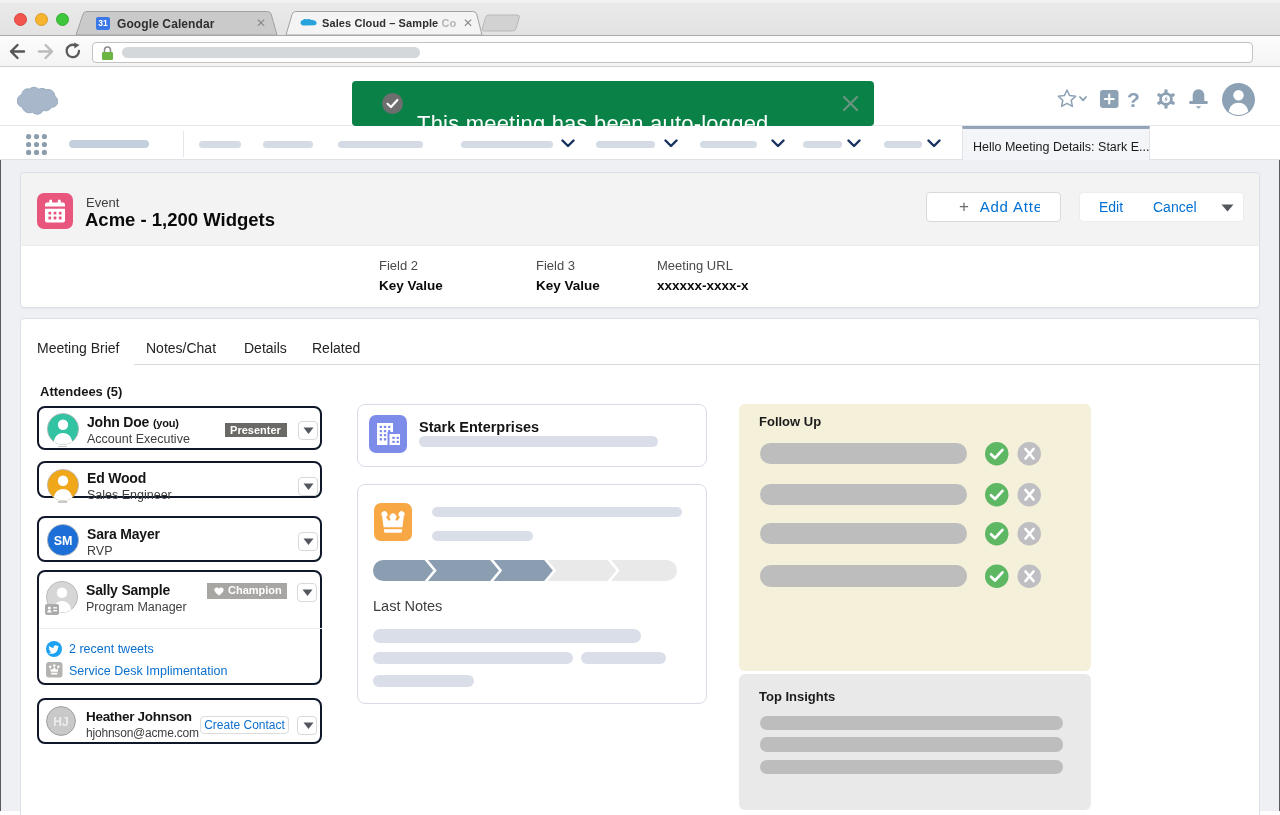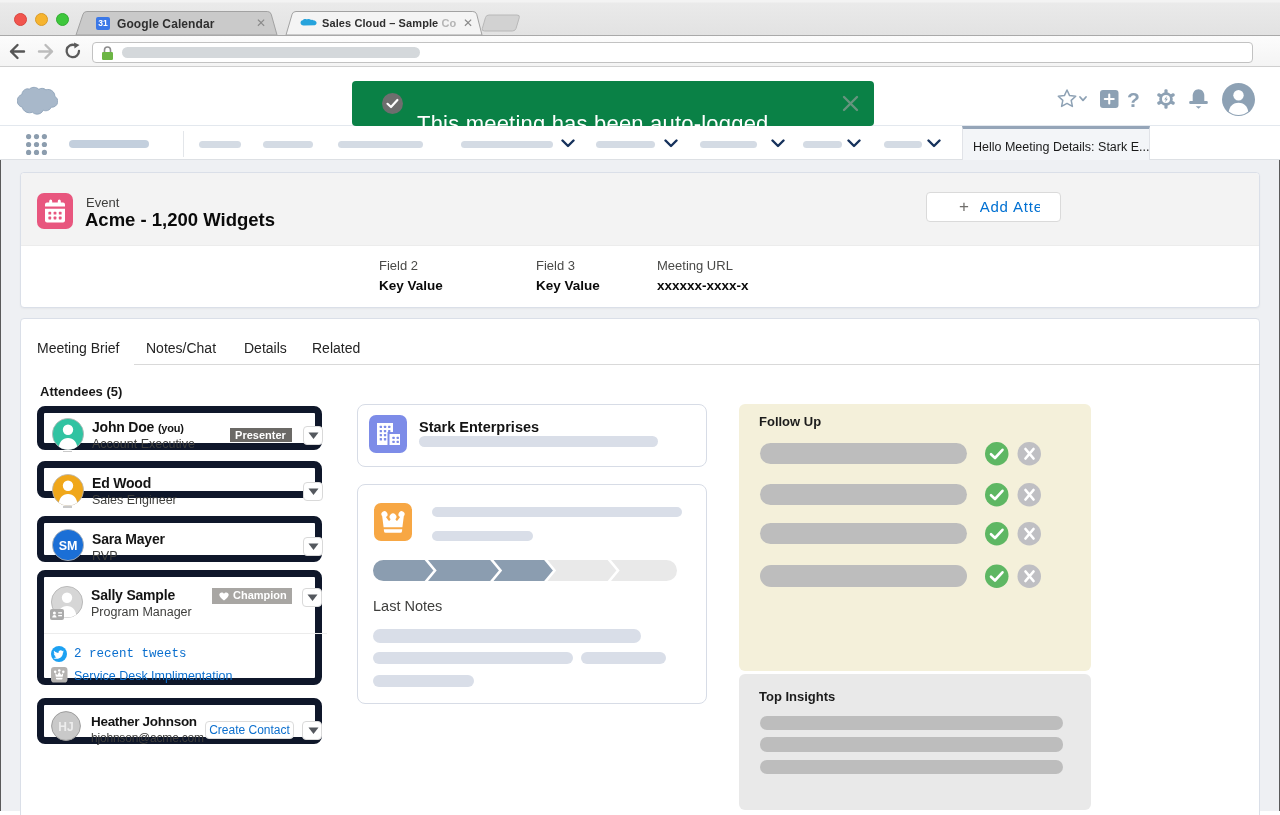--- a/index.html
+++ b/index.html
@@ -38,21 +38,21 @@
   .flabel { font-size:13px; color:#4a4a48; }
   .fvalue { font-size:13.5px; font-weight:bold; color:#0a0a0a; margin-top:4.5px; }
   .btn { background:#fff; border:1px solid #dadada; border-radius:4px; font-size:14px; color:#0070d2; }
 
   
   #maincard { left:20px; top:318px; width:1240px; height:520px; background:#fff;
     border:1px solid #dadfe8; border-radius:4px 4px 0 0; }
   .tabnm { font-size:14px; color:#242424; }
 
   
-  .acard { position:absolute; left:37px; width:285px; background:#fff; border:7px solid #0f172a; border-radius:8px; }
+  .acard { position:absolute; left:37px; width:285px; background:#fff; border:2px solid #0f172a; border-radius:8px; }
   .aname { font-size:14px; font-weight:bold; color:#141414; white-space:nowrap; letter-spacing:-0.2px; }
   .asub  { font-size:12.5px; color:#3e3e3c; }
   .ddbtn { position:absolute; width:20px; height:19px; background:#fff; border:1px solid #d9d9d9; border-radius:4px; }
   .ddbtn svg { position:absolute; left:4.5px; top:5px; }
   .pill { position:absolute; color:#fff; font-weight:bold; border-radius:0; }
   .glink { font-size:12.5px; color:#0b6fce; }
 
   
   .mcard { position:absolute; left:357px; width:350px; background:#fff; border:1px solid #d7dce6; border-radius:8px; }
   .gbar { position:absolute; background:#d9deE8; border-radius:6px; }
@@ -214,20 +214,27 @@
         <rect x="16.6" y="18.8" width="2.8" height="2.8" rx="0.6"></rect>
         <rect x="21.8" y="18.8" width="2.8" height="2.8" rx="0.6"></rect>
       <rect x="11.4" y="23.6" width="2.8" height="2.8" rx="0.6"></rect>
         <rect x="16.6" y="23.6" width="2.8" height="2.8" rx="0.6"></rect>
         <rect x="21.8" y="23.6" width="2.8" height="2.8" rx="0.6"></rect>
     </g>
   </svg>
   <div class="abs" style="left:65px; top:22px; font-size:13px; color:#3e3e3c;">Event</div>
   <div class="abs" style="left:64px; top:36px; font-size:18.5px; font-weight:bold; color:#0a0a0a;">Acme - 1,200 Widgets</div>
   <div class="abs btn" style="left:905px; top:19px; width:135px; height:30px; overflow:hidden; white-space:nowrap; line-height:28px; padding-left:32px; font-size:15px; letter-spacing:0.8px;"><span style="color:#706e6b; font-size:17px;">+</span>&nbsp; <span style="display:inline-block; width:60px; overflow:hidden; vertical-align:top;">Add Attendees</span></div>
+  <div class="abs btn" style="left:1058px; top:19px; width:165px; height:30px; border-color:#ececec; line-height:28px;">
+    <span class="abs" style="left:19px;">Edit</span>
+    <span class="abs" style="left:73px;">Cancel</span>
+    <svg class="abs" style="left:141px; top:11px" width="13" height="8" viewBox="0 0 13 8">
+        <path d="M0.5 0.5 L12.5 0.5 L6.5 7.5 Z" fill="#54585e"></path>
+      </svg>
+  </div>
   <div class="abs" style="left:358px; top:85px;">
     <div class="flabel">Field 2</div>
     <div class="fvalue">Key Value</div>
   </div>
   <div class="abs" style="left:515px; top:85px;">
     <div class="flabel">Field 3</div>
     <div class="fvalue">Key Value</div>
   </div>
   <div class="abs" style="left:636px; top:85px;">
     <div class="flabel">Meeting URL</div>
@@ -327,21 +334,21 @@
   <div class="ddbtn" style="left:257.5px; top:11px;">
       <svg width="11" height="8" viewBox="0 0 11 8">
         <path d="M0.5 0.5 L10.5 0.5 L5.5 7 Z" fill="#54585e"></path>
       </svg>
     </div>
   <div class="abs" style="left:0; top:55.5px; width:283px; height:1px; background:#ececec;"></div>
   <svg class="abs" style="left:7px; top:68.5px" width="16" height="16" viewBox="0 0 16 16">
     <circle cx="8" cy="8" r="8" fill="#1da1f2"></circle>
     <path d="M12.8 5.2 C12.5 5.4 12.1 5.5 11.7 5.5 C12.1 5.3 12.4 4.9 12.6 4.5 C12.2 4.7 11.8 4.9 11.3 5 C10.9 4.6 10.3 4.3 9.7 4.3 C8.5 4.3 7.5 5.3 7.5 6.5 C7.5 6.7 7.5 6.8 7.6 7 C5.8 6.9 4.2 6 3.1 4.7 C2.9 5 2.8 5.4 2.8 5.8 C2.8 6.6 3.2 7.2 3.8 7.6 C3.4 7.6 3.1 7.5 2.8 7.3 L2.8 7.4 C2.8 8.4 3.5 9.3 4.5 9.5 C4.3 9.6 4.1 9.6 3.9 9.6 C3.8 9.6 3.6 9.6 3.5 9.5 C3.8 10.4 4.6 11 5.5 11 C4.8 11.6 3.9 11.9 2.9 11.9 L2.4 11.9 C3.3 12.5 4.4 12.8 5.5 12.8 C9.7 12.8 11.9 9.7 11.9 7 L11.9 6.7 C12.2 6.5 12.6 5.9 12.8 5.2 Z" fill="#fff"></path>
   </svg>
-  <span class="abs glink" style="left:30px; top:70px;font-family:Liberation Mono, monospace;">2 recent tweets</span>
+  <span class="abs glink" style="left:30px; top:70px;">2 recent tweets</span>
   <svg class="abs" style="left:7px; top:90px" width="16.5" height="15.5" viewBox="0 0 17 16">
     <rect x="0" y="0" width="17" height="16" rx="3.2" fill="#b5b3b1"></rect>
     <circle cx="4.3" cy="5" r="1.3" fill="#fff"></circle>
       <circle cx="8.5" cy="3.6" r="1.3" fill="#fff"></circle>
       <circle cx="12.7" cy="5" r="1.3" fill="#fff"></circle>
       <path d="M4.3 6.3 L6.5 8.2 L8.5 5 L10.5 8.2 L12.7 6.3 L12.1 10 L4.9 10 Z" fill="#fff"></path>
       <path d="M5 11 L12 11 L11.8 12.2 Q11.7 12.9 10.9 12.9 L6.1 12.9 Q5.3 12.9 5.2 12.2 Z" fill="#fff"></path>
   </svg>
   <span class="abs glink" style="left:30px; top:92px;">Service Desk Implimentation</span>
 </div>

